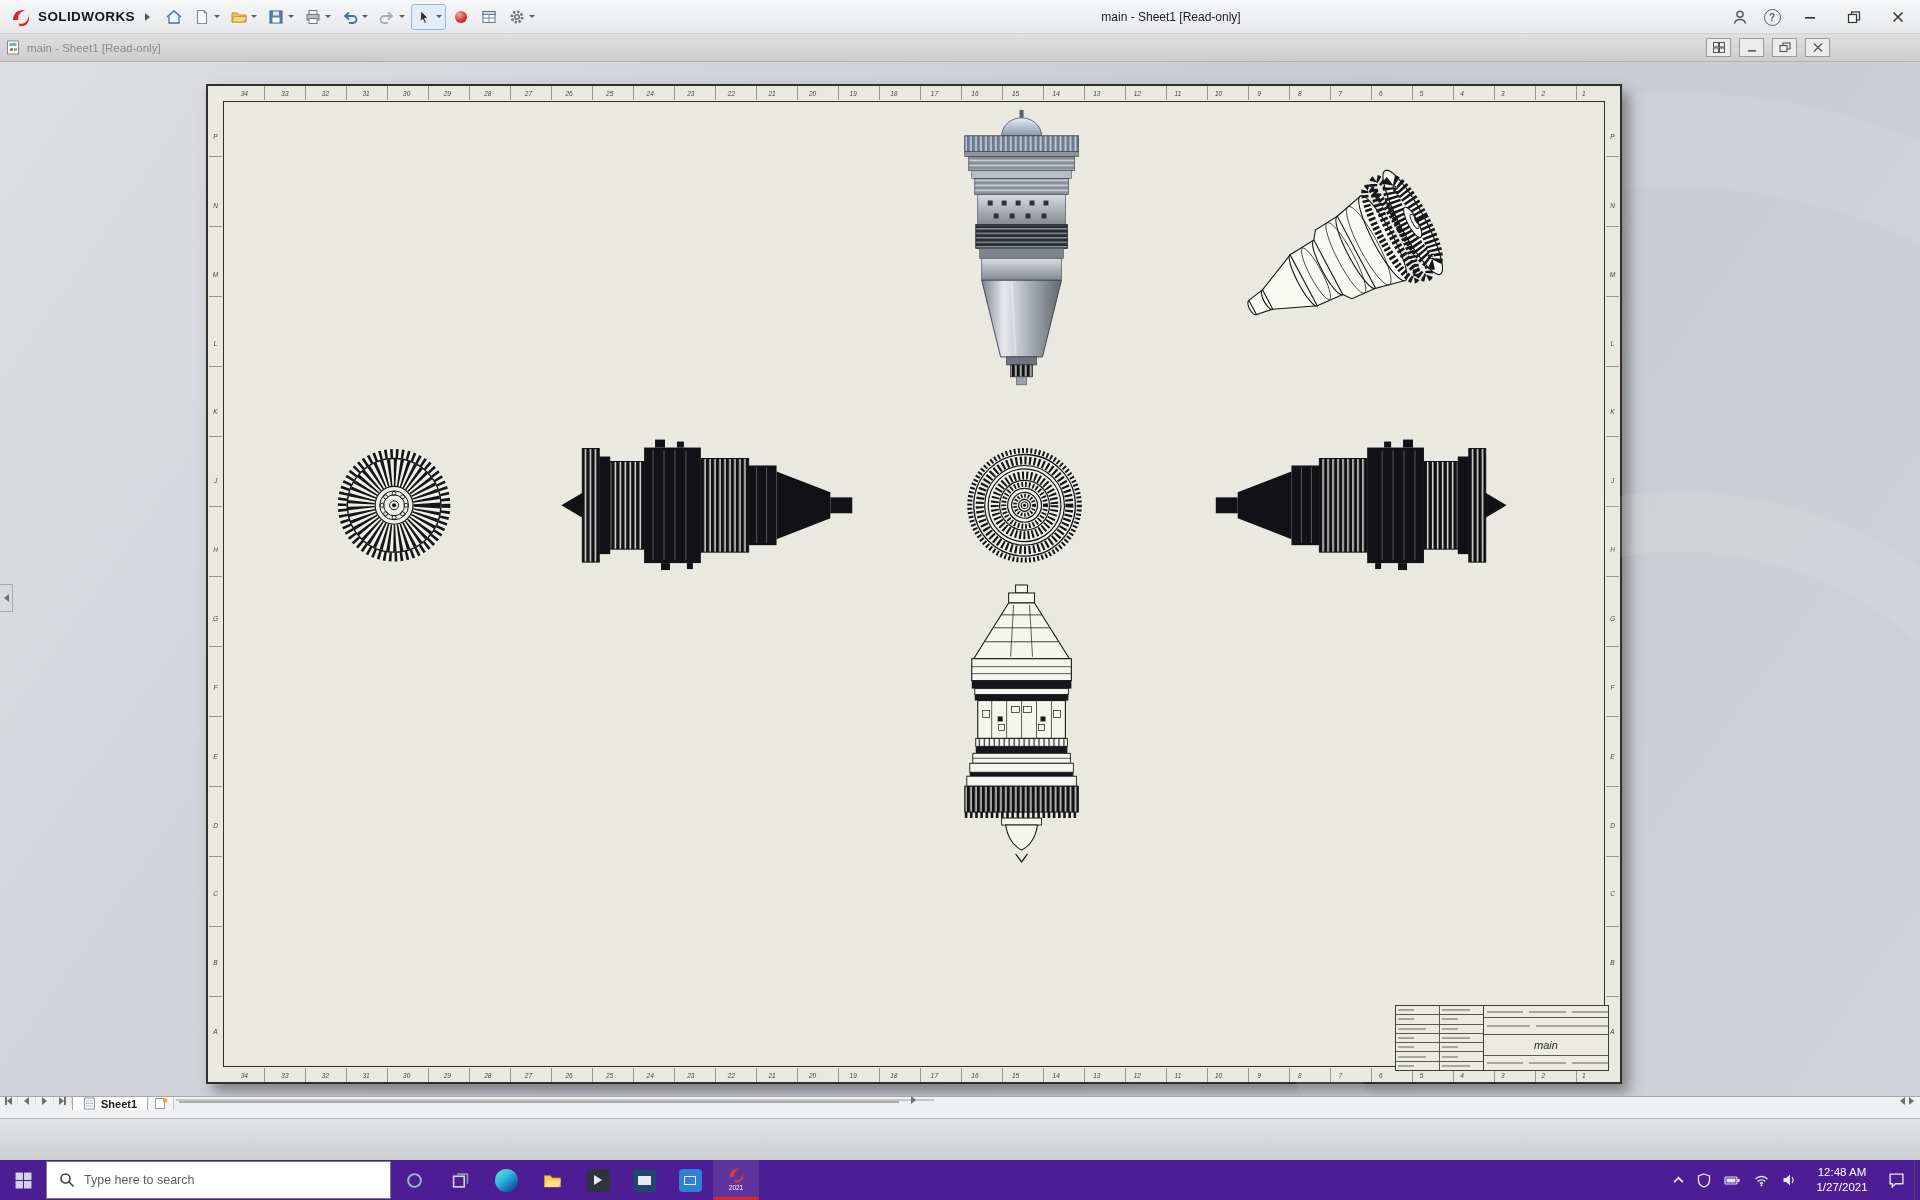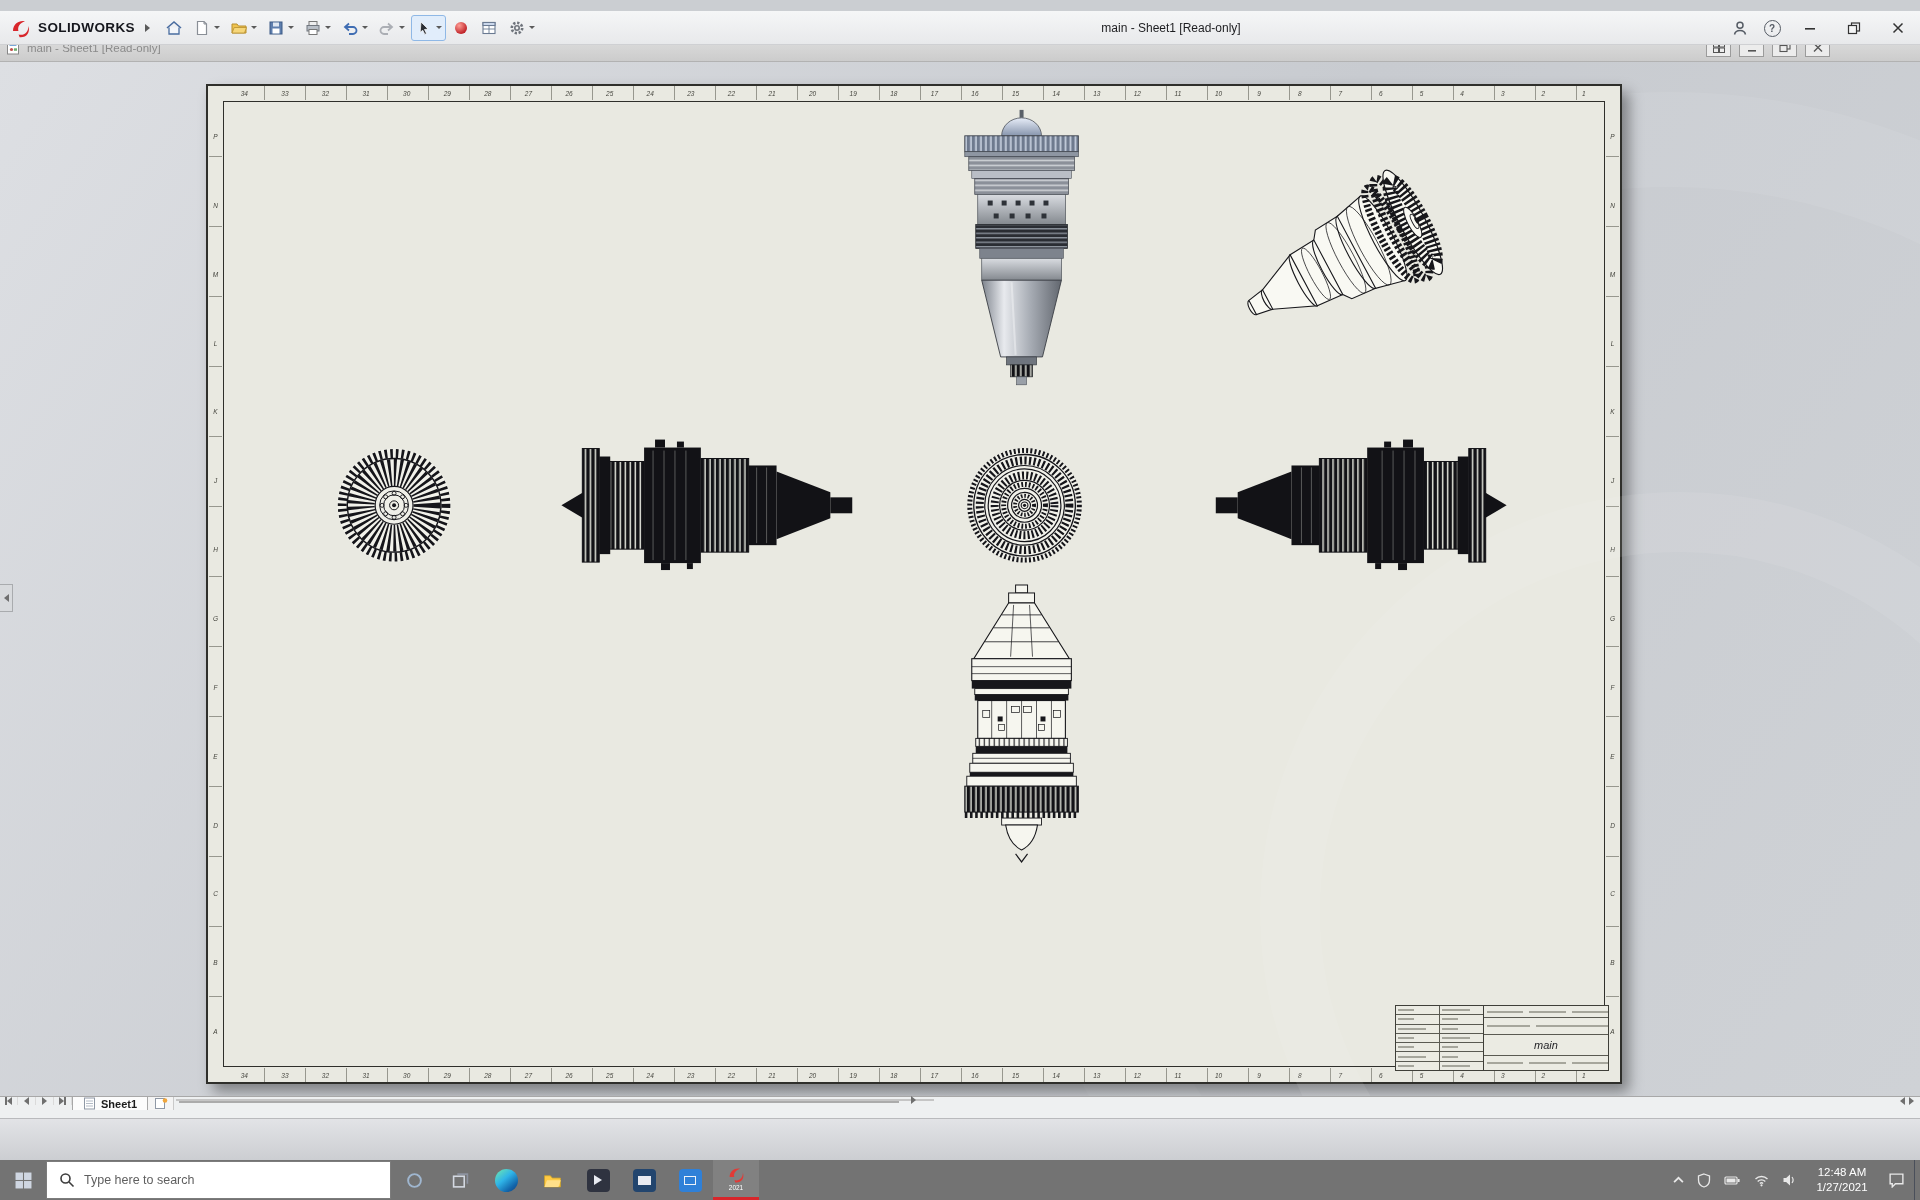--- a/index.html
+++ b/index.html
@@ -1,20 +1,20 @@
 <!DOCTYPE html>
 <html><head>
 <meta charset="utf-8">
 <style>
   * { box-sizing: border-box; margin: 0; padding: 0; }
   html,body { width:1920px; height:1200px; overflow:hidden; font-family:"Liberation Sans",sans-serif; }
   #app { position:relative; width:1920px; height:1200px; background:#cbced2; }
 
   
-  .titlebar { position:absolute; left:0; top:11px; right:0; height:34px;
+  .titlebar { position:absolute; left:0; top:0; right:0; height:34px;
     background:linear-gradient(#f5f6f7,#e8e9eb); border-bottom:1px solid #cfd0d3;
     display:flex; align-items:center; z-index:20; }
   .tb-left { display:flex; align-items:center; padding-left:10px; }
   .sw-logo { display:flex; align-items:center; gap:6px; margin-right:4px; }
   .sw-wordmark { font-size:13.5px; font-weight:bold; color:#16171d; letter-spacing:.4px; }
   .flyout { width:0;height:0;border-top:4px solid transparent;border-bottom:4px solid transparent;
     border-left:5px solid #5a5a5a; margin:0 10px 0 6px; }
   .tbtn { position:relative; height:26px; min-width:24px; padding:0 3px; display:flex; align-items:center;
     justify-content:center; border:1px solid transparent; border-radius:3px; margin:0 1px; }
   .tbtn.active { background:#e1edfb; border-color:#8fb8e6; }
@@ -96,21 +96,21 @@
   .hsarrow { position:absolute; left:728px; top:0; bottom:0; width:16px; border-left:1px solid #bbb;
     display:flex; align-items:center; justify-content:center; }
   .tab-fill { flex:1; }
   .cornerbtns { display:flex; align-items:center; gap:4px; padding:0 6px; }
 
   
   .statusstrip { position:absolute; left:0; top:1118px; right:0; height:42px;
     background:linear-gradient(180deg,#e2e3e6,#ccced2); border-top:1px solid #b9babd; }
 
   
-  .taskbar { position:absolute; left:0; top:1160px; right:0; height:40px; background:#737373;
+  .taskbar { position:absolute; left:0; top:1160px; right:0; height:40px; background:#4c1d95;
     display:flex; align-items:center; z-index:30; }
   .tk-btn { width:46px; height:40px; display:flex; align-items:center; justify-content:center; }
   .searchbox { width:345px; height:38px; background:#ffffff; border:1px solid #7c7c7c; display:flex;
     align-items:center; gap:9px; padding-left:12px; }
   .searchbox input { border:none; outline:none; font-size:12.5px; color:#333; width:280px;
     font-family:inherit; background:transparent; }
   .searchbox input::placeholder { color:#5f5f5f; }
   .appicon { width:23px; height:23px; border-radius:4px; position:relative; }
   .edge-circle { width:23px; height:23px; border-radius:50%;
     background:linear-gradient(140deg,#66e0b8 8%,#2fb4e8 42%,#1266ab 76%,#123f7c); }

